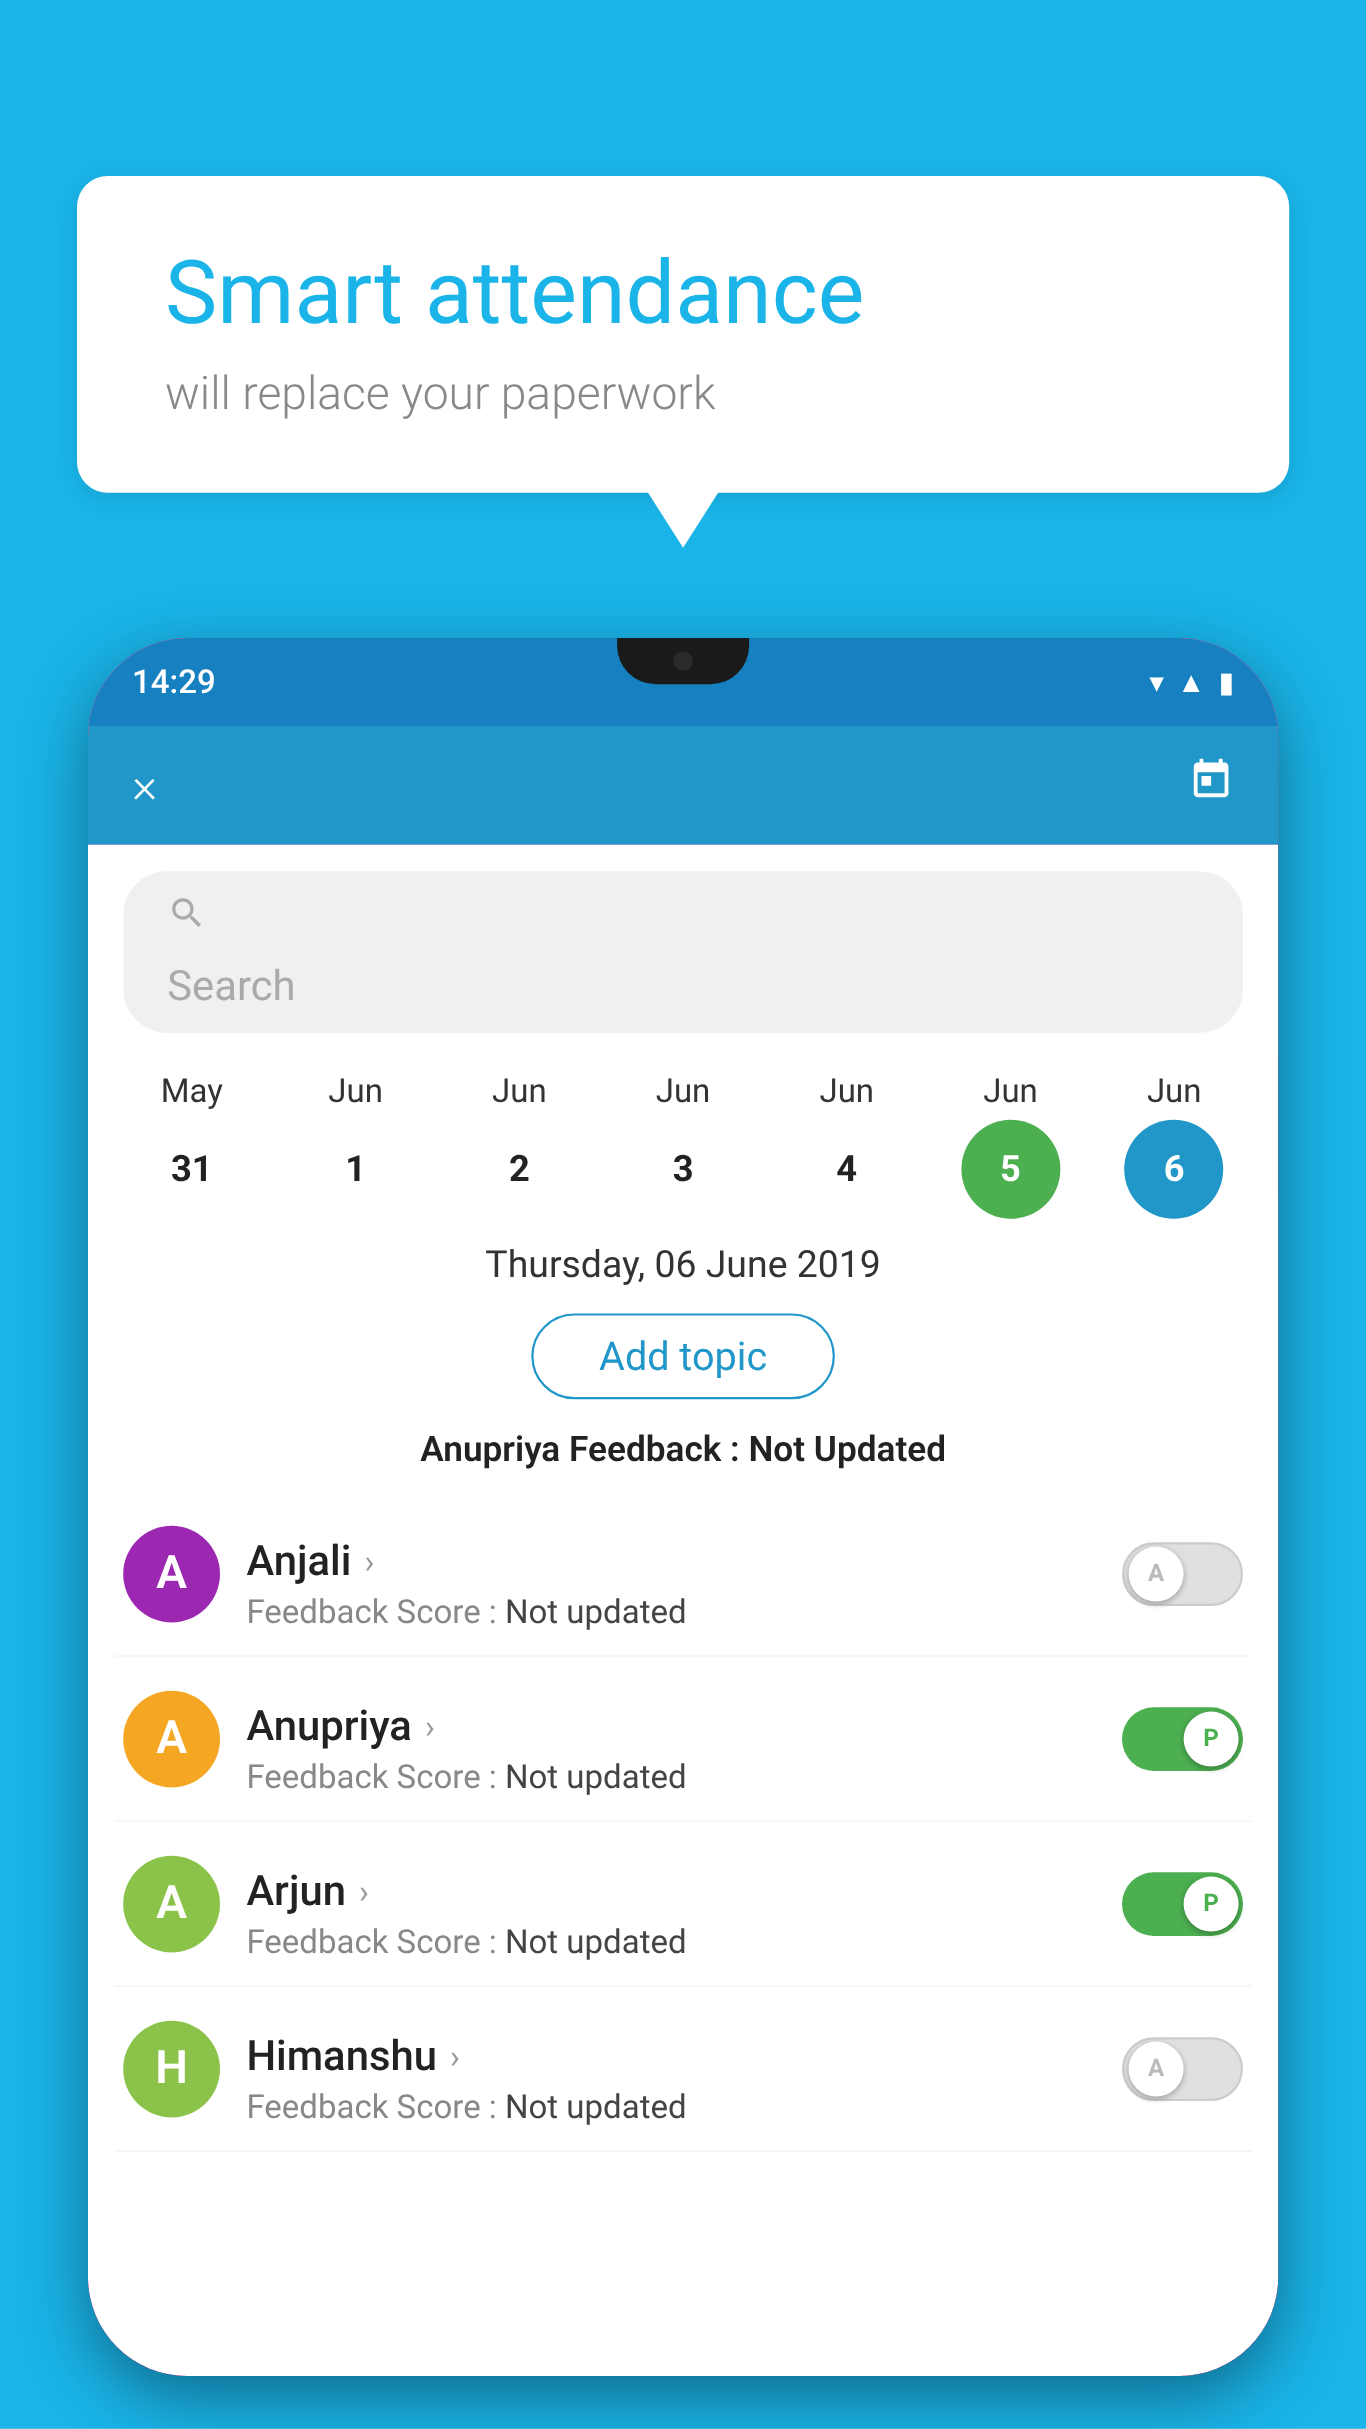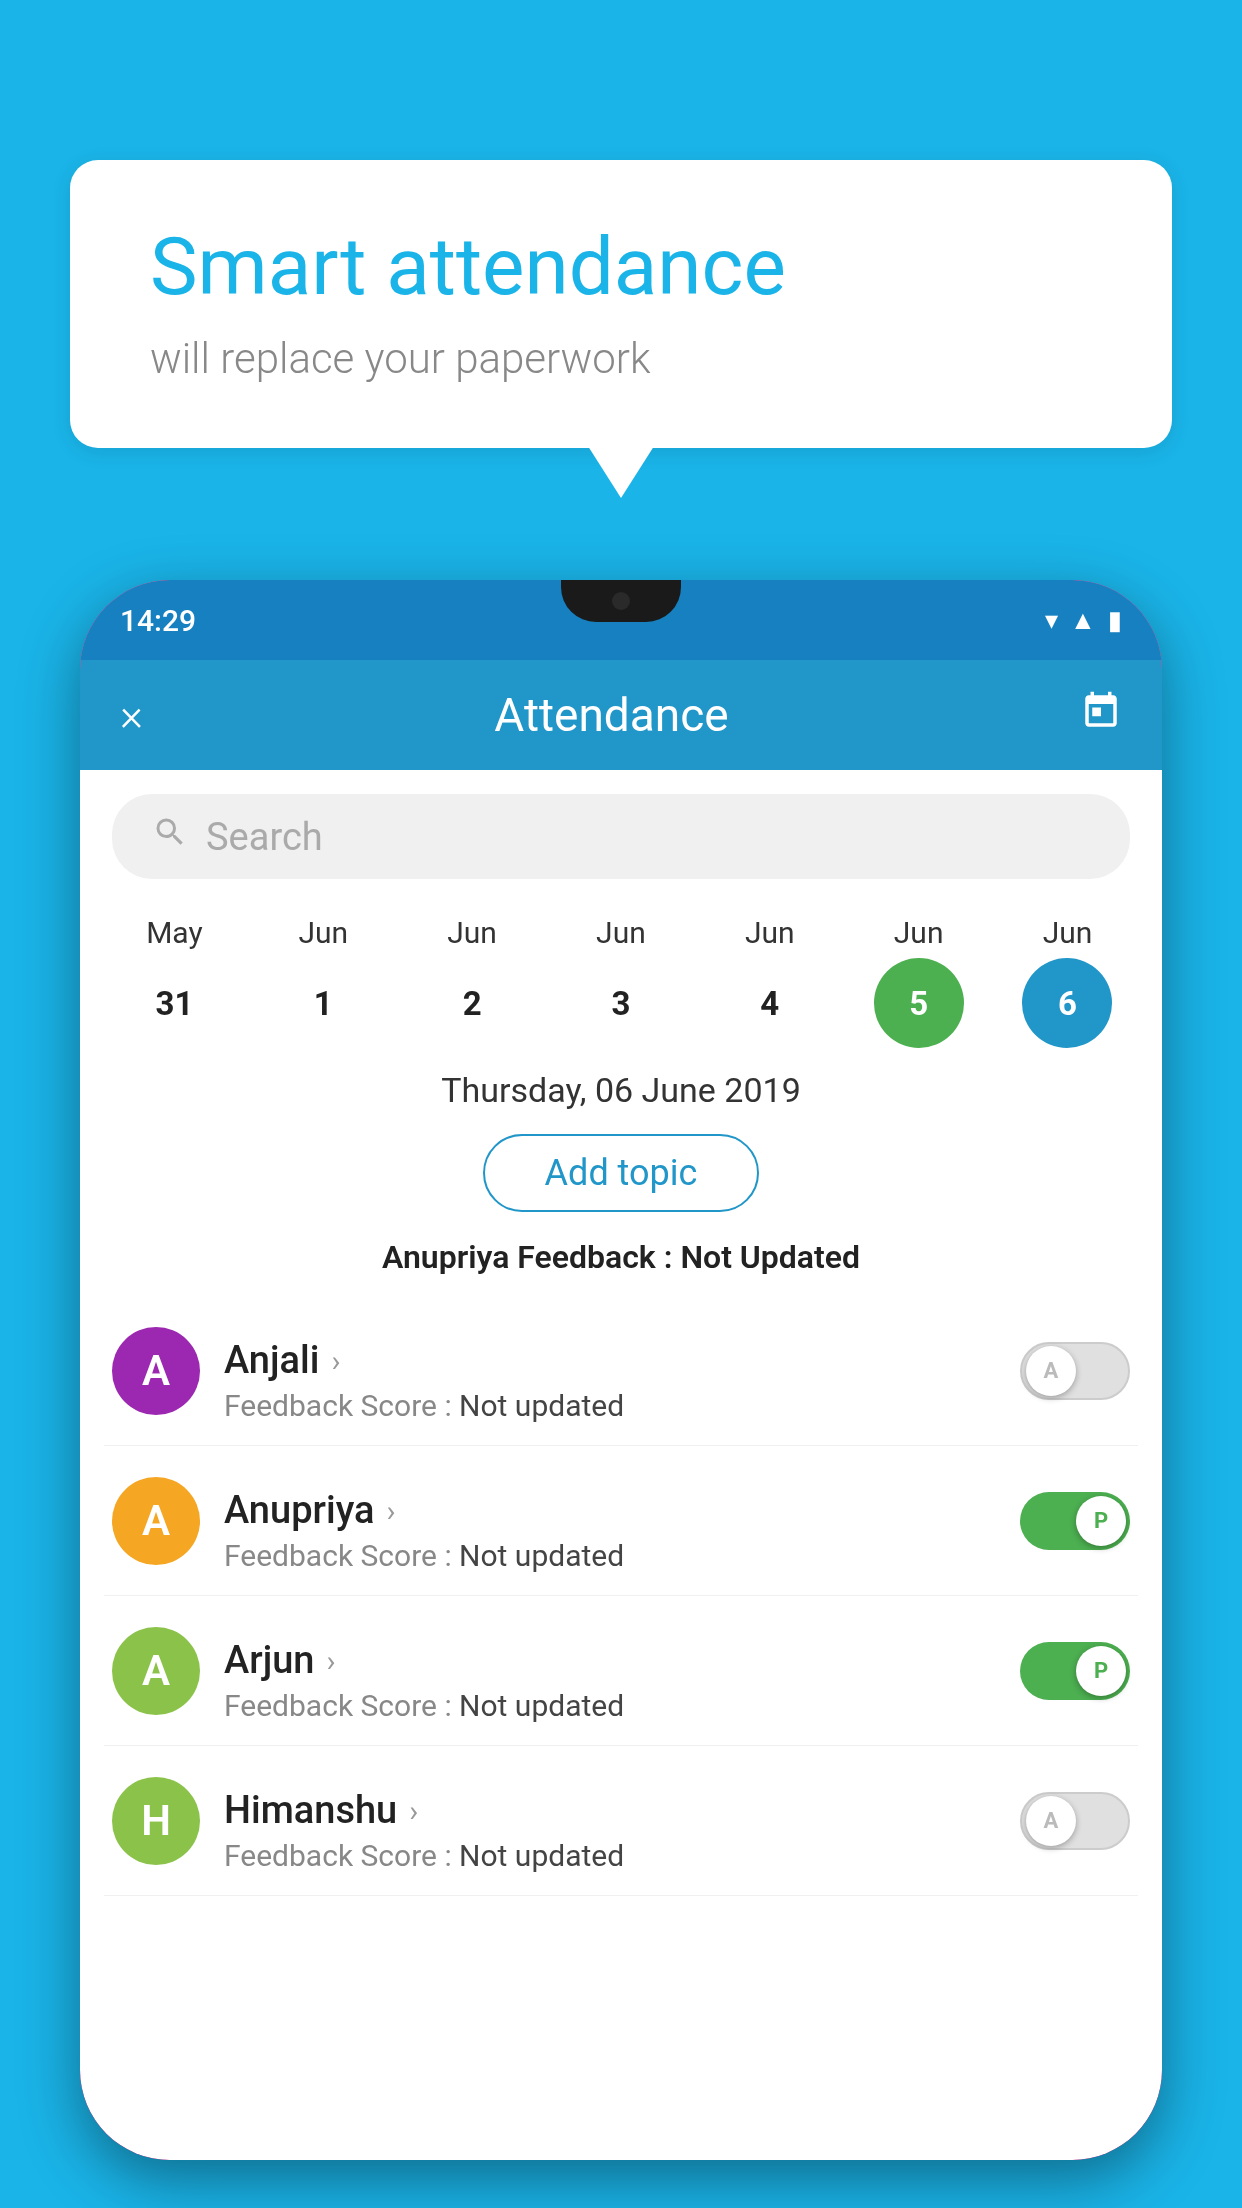--- a/index.html
+++ b/index.html
@@ -163,22 +163,23 @@
     .search-bar-wrap {
       padding: 24px 32px 16px;
       background: white;
     }
 
     .search-bar {
       background: #f0f0f0;
       border-radius: 40px;
       padding: 20px 40px;
       display: flex;
-      align-items: flex-end;
+      align-items: flex-start;
       gap: 18px;
+      flex-direction: column;
     }
 
     .search-icon-inner {
       color: #999;
       font-size: 36px;
     }
 
     .search-text {
       color: #aaa;
       font-size: 38px;
@@ -441,21 +442,20 @@
         </div>
         <div class="status-icons">
           <span class="status-icon">▾</span>
           <span class="status-icon">▲</span>
           <span class="status-icon">▮</span>
         </div>
       </div>
 
       <div class="app-header">
         <span class="header-close">×</span>
-        <span class="header-title">Attendance</span>
         <span class="header-calendar">
           <svg width="42" height="42" viewBox="0 0 24 24" fill="white">
             <path d="M19 3h-1V1h-2v2H8V1H6v2H5c-1.1 0-2 .9-2 2v14c0 1.1.9 2 2 2h14c1.1 0 2-.9 2-2V5c0-1.1-.9-2-2-2zm0 16H5V8h14v11zM7 10h5v5H7z"></path>
           </svg>
         </span>
       </div>
 
       <div class="screen-content">
 
         <div class="search-bar-wrap">

